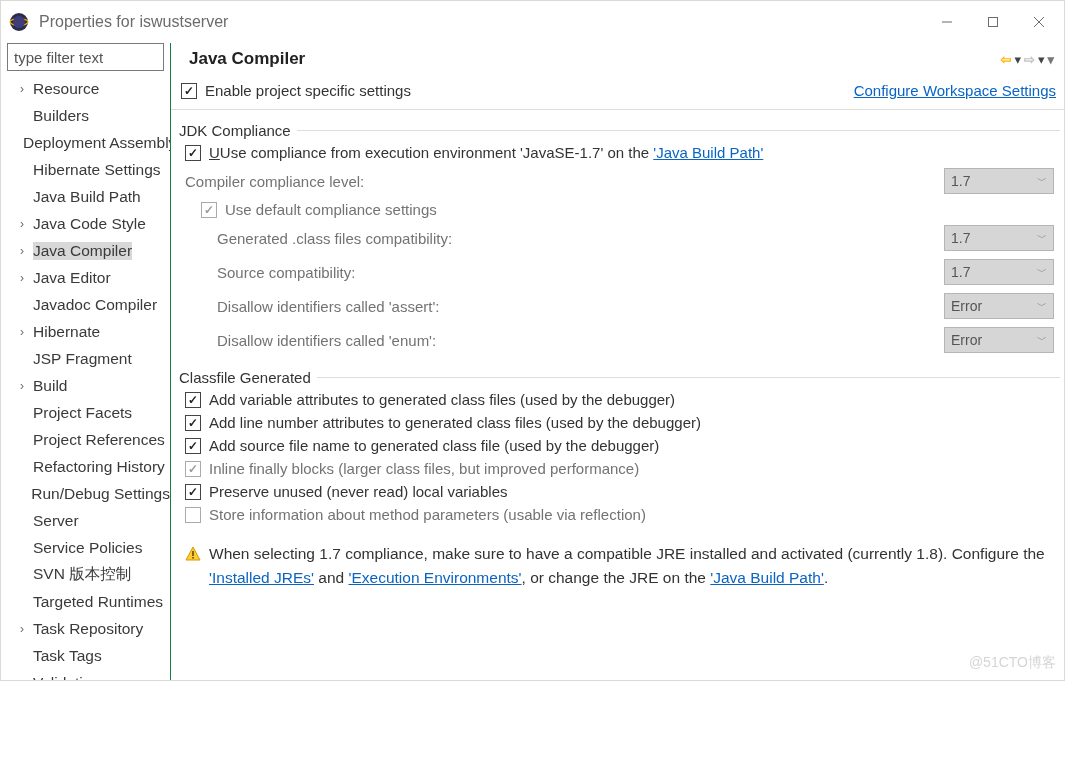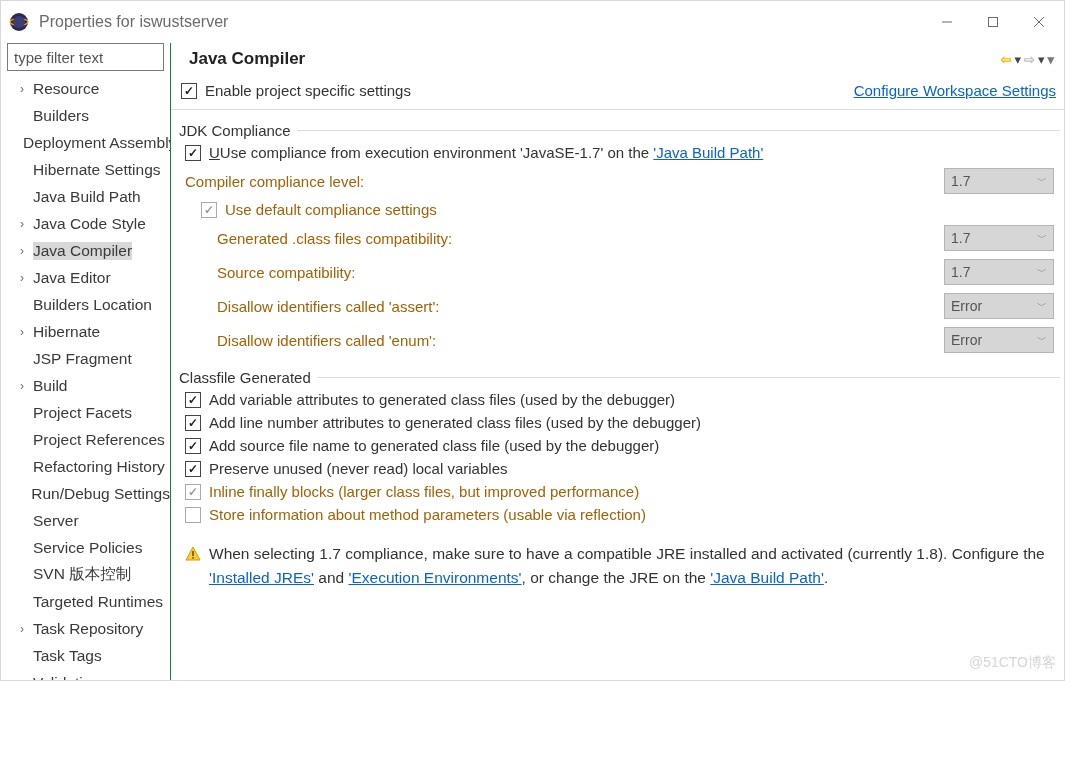--- a/index.html
+++ b/index.html
@@ -30,21 +30,21 @@
   .content { padding: 0 0 0 0; overflow:auto; }
   .row { display:flex; align-items:center; padding:3px 8px 3px 10px; }
   .row.between { justify-content:space-between; }
   .link { color:#0a64c4; text-decoration:underline; cursor:pointer;text-align:right; }
   fieldset.group { border:none; border-top:1px solid #ddd; margin:6px 4px 0 4px; padding:2px 0 6px 0; }
   fieldset.group > legend { padding:0 6px 0 4px; font-size:15px; color:#333; }
   .checkbox { width:16px; height:16px; border:1px solid #444; margin-right:8px; display:inline-flex; align-items:center; justify-content:center; font-size:12px; background:#fff;}
   .checkbox.checked::after { content:"✓"; color:#222; font-weight:700; }
   .checkbox.disabled { border-color:#aaa; }
   .checkbox.disabled.checked::after { color:#9a9a9a; }
-  .disabled-text { color:#a16207; }
+  .disabled-text { color:#737373; }
   .indent1 { padding-left:26px !important; }
   .indent2 { padding-left:42px !important; }
   .form-row { display:flex; align-items:center; padding:4px 6px 4px 10px; justify-content:space-between; }
   .form-row .label { flex:1; }
   .combo { width:110px; height:26px; background:#d6d6d6; border:1px solid #b5b5b5; display:flex; align-items:center; padding:0 6px; font-size:14px; color:#555; justify-content:space-between; }
   .combo .caret { font-size:10px; color:#888; }
   .warning { display:flex; align-items:flex-start; gap:8px; padding:10px 14px 4px 14px; line-height:1.55; font-size:15.5px; color:#333;}
   .warning .wicon { width:16px; height:16px; flex:none; margin-top:4px;}
   .watermark { position:absolute; right:8px; bottom:8px; color:#d5d5d5; font-size:14px; }
   .relwrap { position:relative; flex:1; }
@@ -111,21 +111,21 @@
           <div class="item child selected">
             <span class="chev" style="margin-left: -18px;">›</span>
             <span class="lbl">Java Compiler</span>
           </div>
           <div class="item child">
             <span class="chev" style="margin-left: -18px;">›</span>
             <span class="lbl">Java Editor</span>
           </div>
           <div class="item child">
             <span class="chev placeholder" style="margin-left: -18px;">›</span>
-            <span class="lbl">Builders Location</span>
+            <span class="lbl">Javadoc Compiler</span>
           </div>
           <div class="item child">
             <span class="chev" style="margin-left: -18px;">›</span>
             <span class="lbl">Hibernate</span>
           </div>
           <div class="item child">
             <span class="chev placeholder" style="margin-left: -18px;">›</span>
             <span class="lbl">JSP Fragment</span>
           </div>
           <div class="item child">
@@ -267,26 +267,26 @@
             </div>
           <div class="row">
               <span class="checkbox checked"></span>
               <span>Add line number attributes to generated class files (used by the debugger)</span>
             </div>
           <div class="row">
               <span class="checkbox checked"></span>
               <span>Add source file name to generated class file (used by the debugger)</span>
             </div>
           <div class="row">
+              <span class="checkbox disabled checked"></span>
+              <span class="disabled-text">Inline finally blocks (larger class files, but improved performance)</span>
+            </div>
+          <div class="row">
               <span class="checkbox checked"></span>
               <span>Preserve unused (never read) local variables</span>
-            </div>
-          <div class="row">
-              <span class="checkbox disabled checked"></span>
-              <span class="disabled-text">Inline finally blocks (larger class files, but improved performance)</span>
             </div>
           <div class="row">
               <span class="checkbox disabled"></span>
               <span class="disabled-text">Store information about method parameters (usable via reflection)</span>
             </div>
         </fieldset>
 
         <div class="warning">
           <svg class="wicon" viewBox="0 0 16 16">
             <polygon points="8,1 15,14 1,14" fill="#ffcc33" stroke="#d49a00" stroke-width="1"></polygon>

